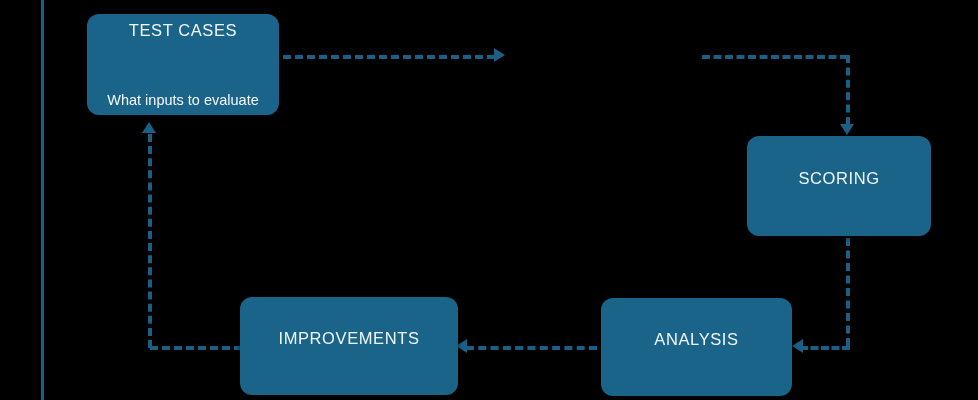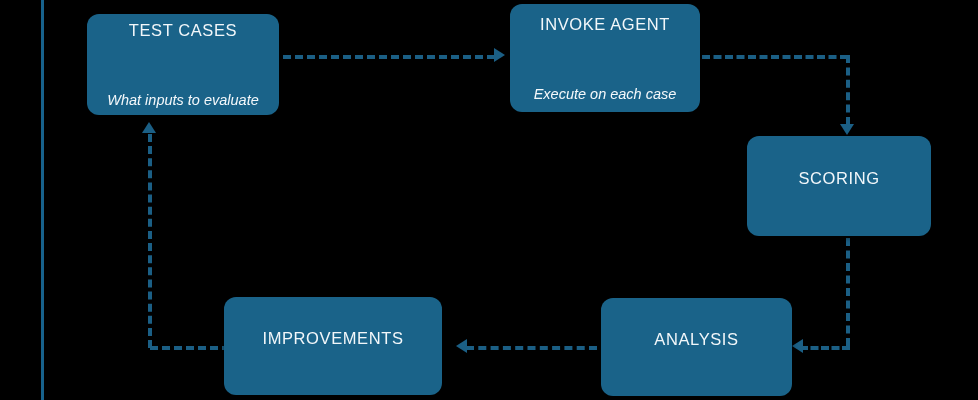--- a/index.html
+++ b/index.html
@@ -48,27 +48,26 @@
     letter-spacing: 0.6px;
     color: #f2f7fa;
     margin-bottom: 16px;
     white-space: nowrap;
   }
   .node-subtitle {
     font-size: 14.5px;
     font-weight: 400;
     color: #f4f8fb;
     white-space: nowrap;
-    font-style: italic;
   }
   #n-test      { left: 87px;  top: 14px;  width: 192px; height: 101px; }
   #n-invoke    { left: 510px; top: 4px;   width: 190px; height: 108px; }
   #n-scoring   { left: 747px; top: 136px; width: 184px; height: 100px; text-align: right; }
   #n-analysis  { left: 601px; top: 298px; width: 191px; height: 98px;  }
-  #n-improve   { left: 224px; top: 297px; width: 218px; height: 98px;  }
+  #n-improve   { left: 240px; top: 297px; width: 218px; height: 98px;  }
 
   .conn {
     position: absolute;
   }
   .conn-h {
     height: 0;
     border-top: 4px dashed #1b5f85;
   }
   .conn-v {
     width: 0;
@@ -142,24 +141,20 @@
 
   <div class="conn conn-h" id="c5-h"></div>
   <div class="conn conn-v" id="c5-v"></div>
   <div class="arrow arrow-up" id="a5"></div>
 
   <div class="node" id="n-test">
     <div class="node-title">TEST CASES</div>
     <div class="node-subtitle">What inputs to evaluate</div>
   </div>
 
-  <div class="node" id="n-invoke">
-    <div class="node-title">INVOKE AGENT</div>
-    <div class="node-subtitle">Execute on each case</div>
-  </div>
 
   <div class="node" id="n-scoring">
     <div class="node-title">SCORING</div>
   </div>
 
   <div class="node" id="n-analysis">
     <div class="node-title">ANALYSIS</div>
   </div>
 
   <div class="node" id="n-improve">

